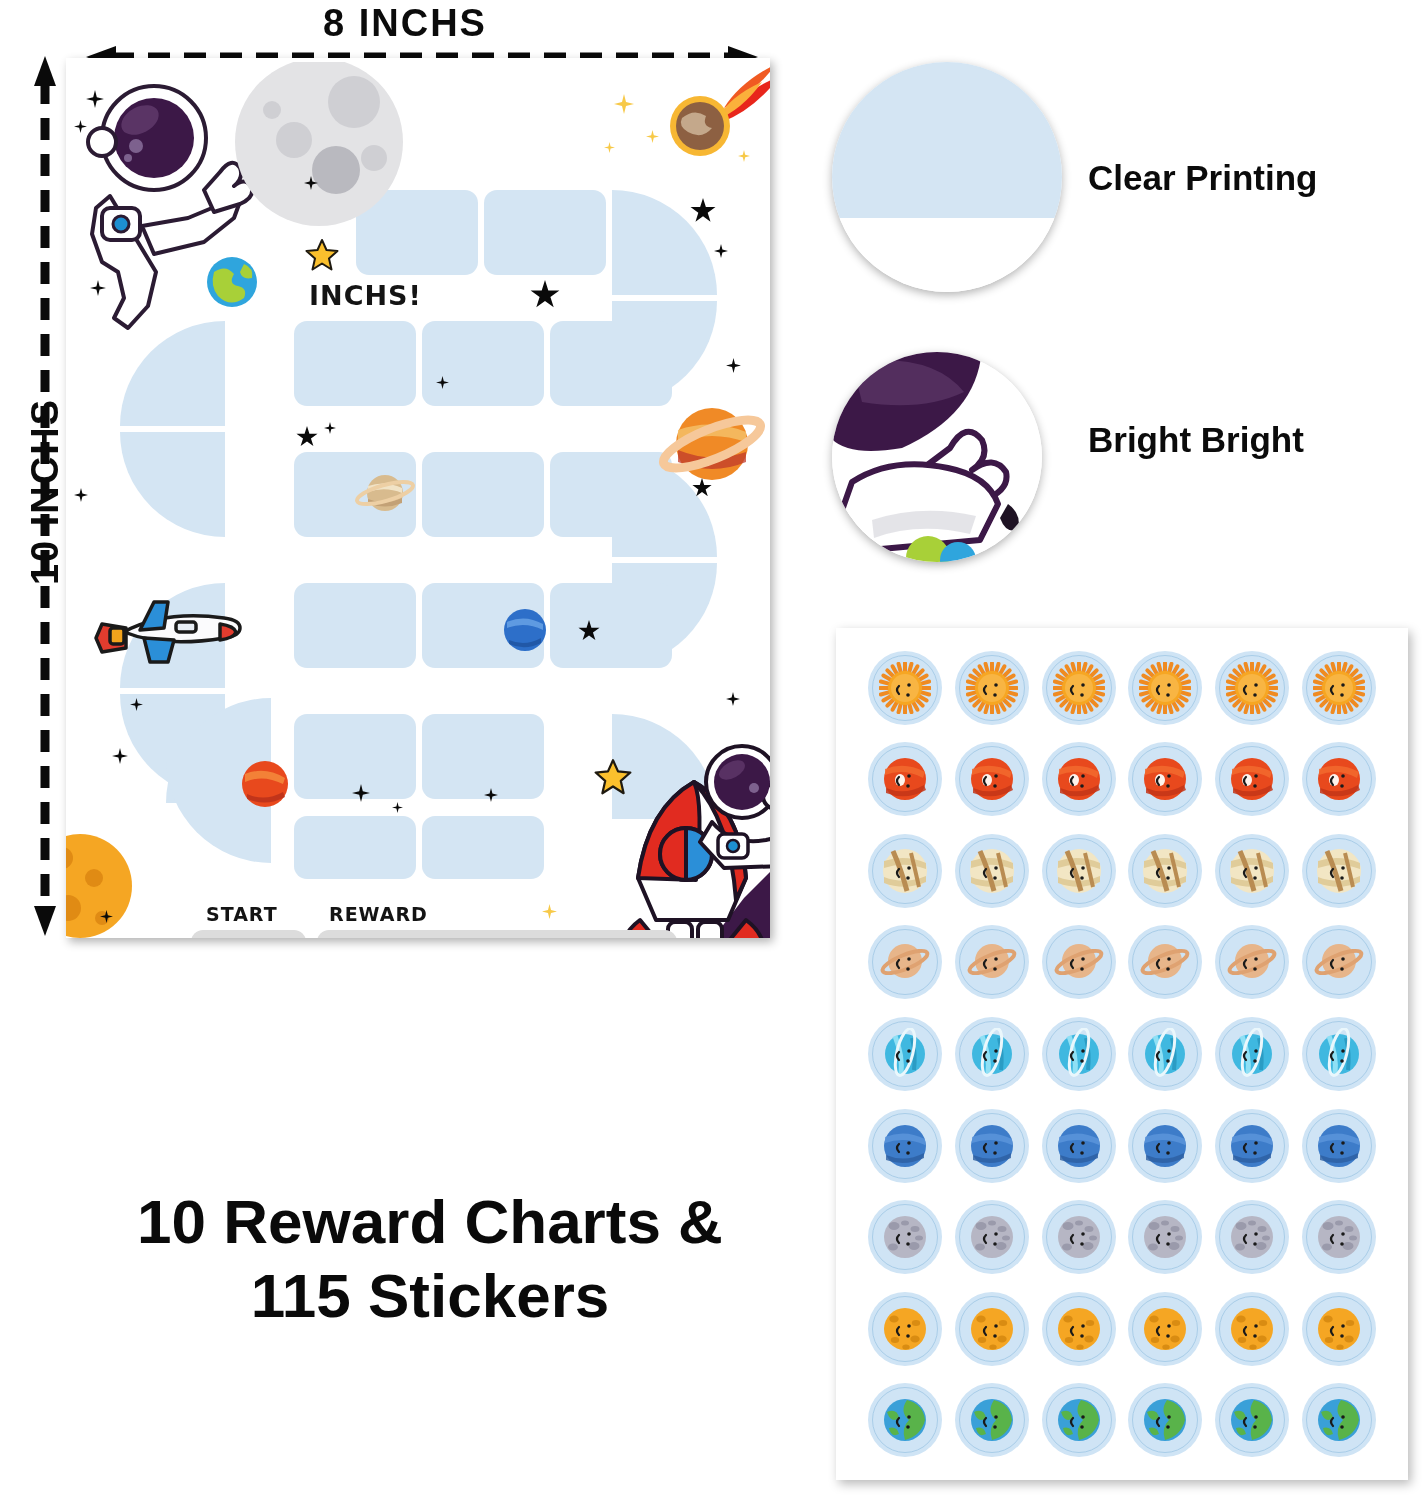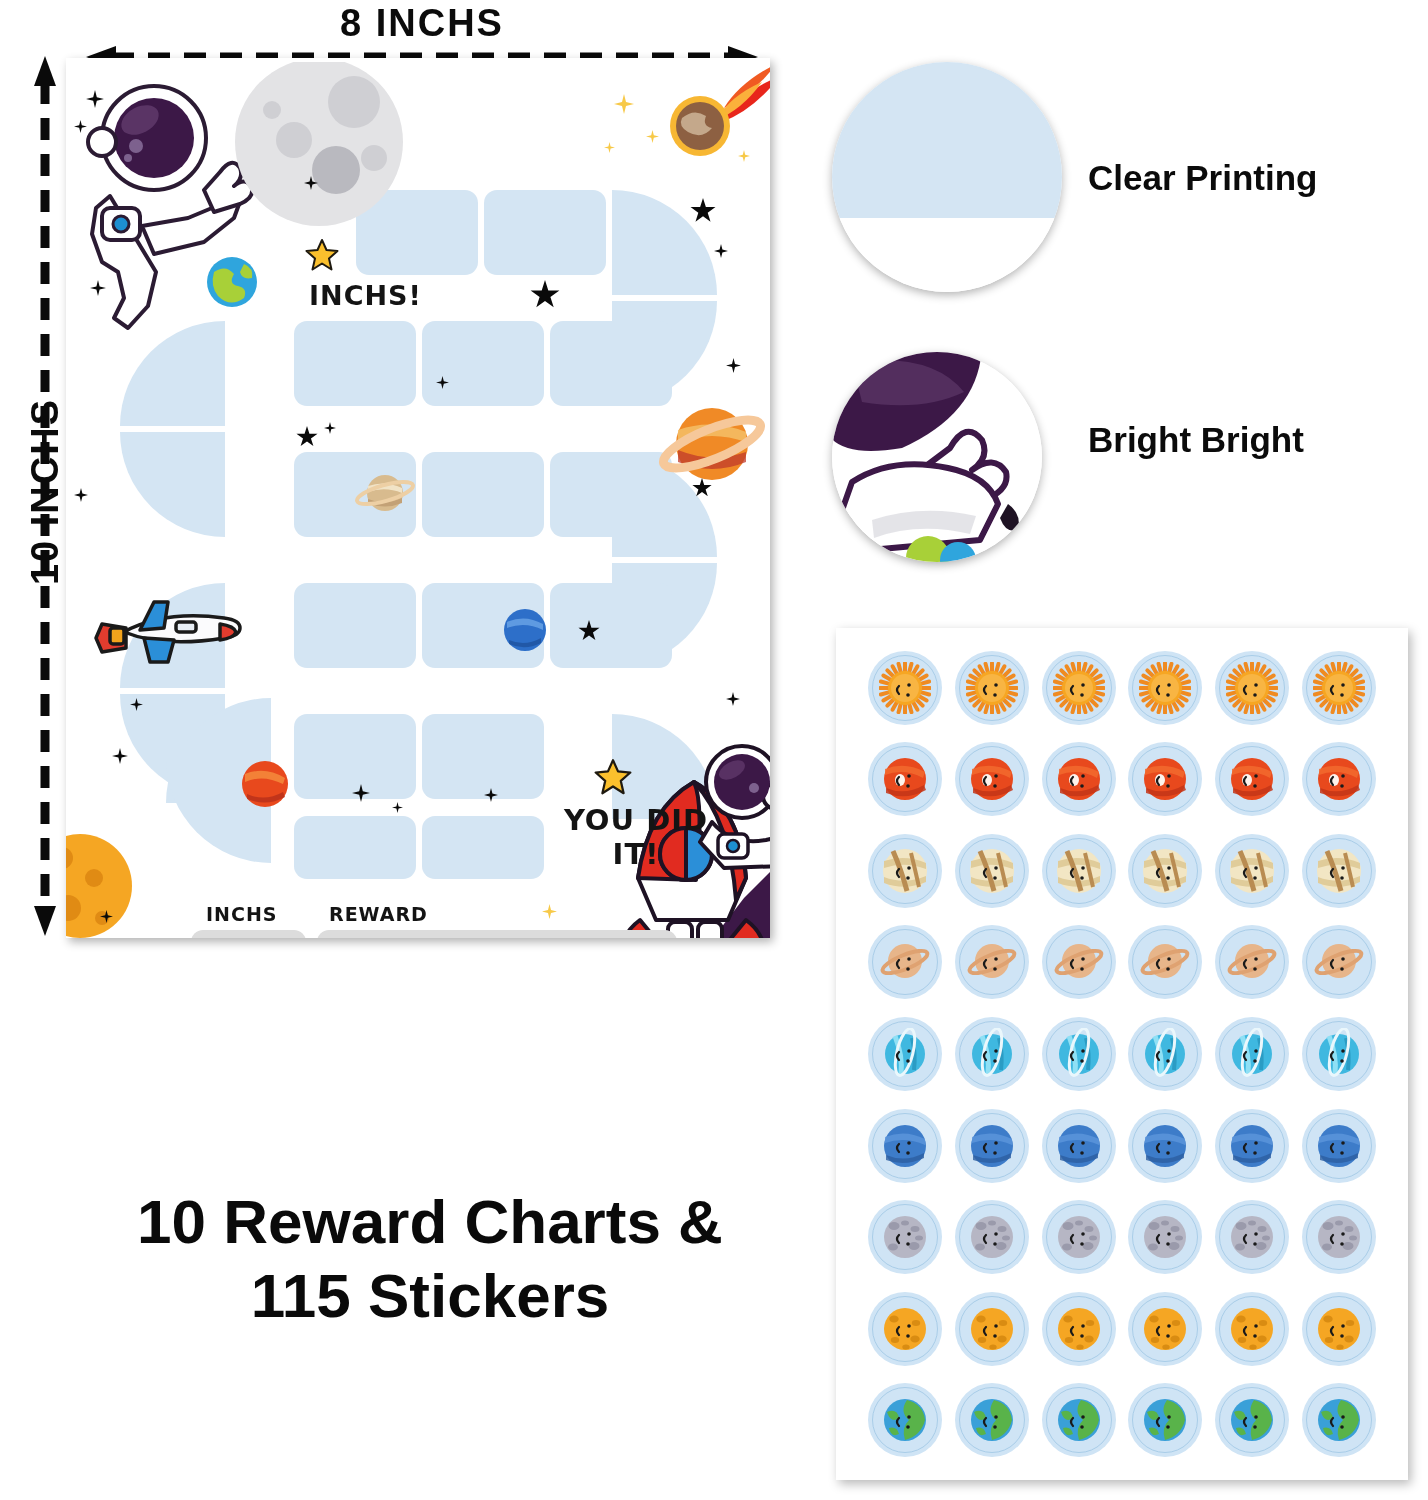--- a/index.html
+++ b/index.html
@@ -3,21 +3,21 @@
 <meta charset="utf-8">
 <style>
   html,body{margin:0;padding:0;background:#ffffff;}
   body{width:1428px;height:1500px;position:relative;overflow:hidden;
        font-family:"Liberation Sans",sans-serif;color:#111;}
 
   .abs{position:absolute;}
 
   
   #dim-top-label{left:0;top:2px;width:810px;text-align:center;
-      font-size:38px;font-weight:bold;letter-spacing:2px;color:#0b0b0b;margin-left:17px;}
+      font-size:38px;font-weight:bold;letter-spacing:2px;color:#0b0b0b;}
   #dim-top-arrow{left:86px;top:46px;width:672px;height:22px;}
   #dim-left-label{left:-85px;top:470px;width:260px;text-align:center;
       transform:rotate(-90deg);transform-origin:center center;
       font-size:38px;font-weight:bold;letter-spacing:2px;color:#0b0b0b;}
   #dim-left-arrow{left:34px;top:56px;width:22px;height:880px;}
 
   
   #chart-card{left:66px;top:58px;width:704px;height:880px;background:#fff;
       box-shadow:3px 4px 9px rgba(0,0,0,.30);overflow:hidden;}
 
@@ -231,23 +231,22 @@
       <path d="M182 96 q14 -8 22 2 q-4 14 -22 10z" fill="#ffffff"></path>
     </g>
     <circle cx="148" cy="44" r="28" fill="#3c1847"></circle>
     <ellipse cx="138" cy="32" rx="14" ry="8" fill="#6a4376" opacity=".6" transform="rotate(-28 138 32)"></ellipse>
     <circle cx="160" cy="50" r="5" fill="#8d74a0" opacity=".8"></circle>
     <rect x="124" y="96" width="30" height="24" rx="6" fill="#fff" stroke="#1e1224" stroke-width="3.5"></rect>
     <circle cx="139" cy="108" r="6" fill="#1d8fd1" stroke="#1e1224" stroke-width="2.5"></circle>
   </svg>
 
   <div class="abs chart-script" id="txt-start">INCHS!</div>
-  <div class="abs chart-script" id="txt-youdid">YOU DID IT!</div>
-
-  <div class="abs chart-script" id="lbl-name">INCHS</div>
+
+  <div class="abs chart-script" id="lbl-name">START</div>
   <div class="abs chart-script" id="lbl-reward">REWARD</div>
   <div class="abs" id="fld-name"></div>
   <div class="abs" id="fld-reward"></div>
 
   <svg class="abs" style="left:239px;top:180px;width:34px;height:34px;" viewBox="0 0 34 34">
     <path d="M17 2 L21.5 12 L32.5 13 L24 20.5 L26.5 31.5 L17 25.5 L7.5 31.5 L10 20.5 L1.5 13 L12.5 12 Z" fill="#fbc02d" stroke="#1f1a10" stroke-width="2" stroke-linejoin="round"></path>
   </svg>
   <svg class="abs" style="left:528px;top:700px;width:38px;height:38px;" viewBox="0 0 34 34">
     <path d="M17 2 L21.5 12 L32.5 13 L24 20.5 L26.5 31.5 L17 25.5 L7.5 31.5 L10 20.5 L1.5 13 L12.5 12 Z" fill="#fbc02d" stroke="#1f1a10" stroke-width="2" stroke-linejoin="round"></path>
   </svg>

